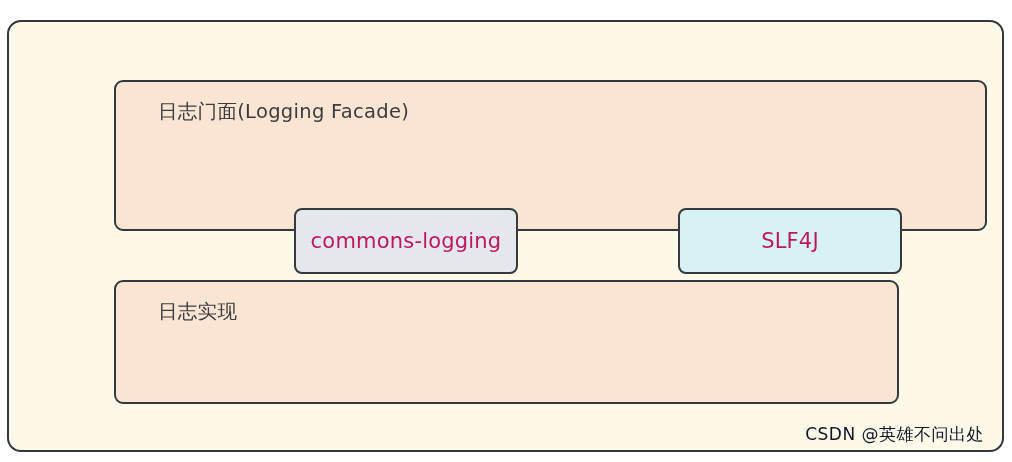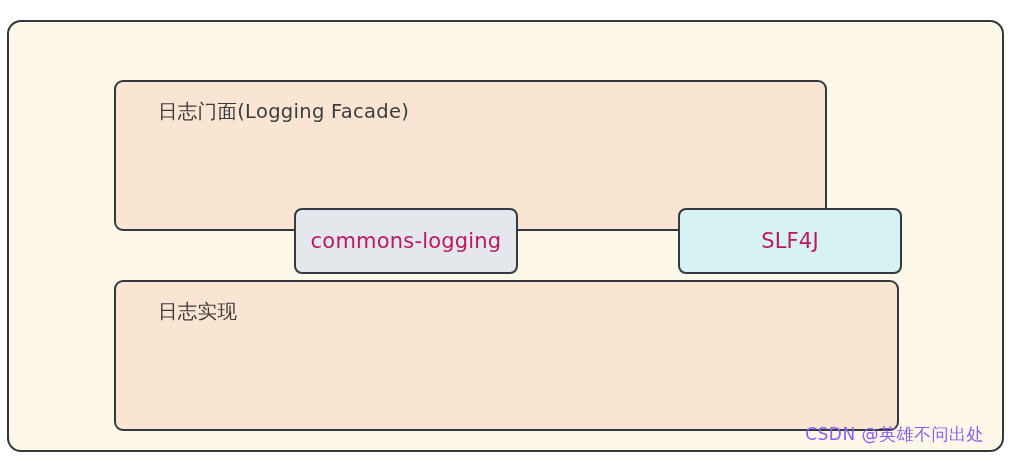--- a/index.html
+++ b/index.html
@@ -38,28 +38,28 @@
   .panel {
     position: absolute;
     box-sizing: border-box;
     background: #fae5d3;
     border: 2.2px solid #32383f;
     border-radius: 9px;
   }
   .panel-facade {
     left: 105px;
     top: 58px;
-    width: 713px;
+    width: 873px;
     height: 151px;
   }
   .panel-impl {
     left: 105px;
     top: 258px;
     width: 785px;
-    height: 151px;
+    height: 124px;
   }
 
   .panel-label {
     position: absolute;
     left: 42px;
     top: 16px;
     font-size: 19.5px;
     color: #3b3b40;
     letter-spacing: 0.3px;
     white-space: nowrap;
@@ -98,21 +98,21 @@
     width: 224px;
     height: 66px;
   }
 
   
   .watermark {
     position: absolute;
     right: 18px;
     bottom: 4px;
     font-size: 17px;
-    color: #8b5cf6;
+    color: #0f172a;
     letter-spacing: 0.5px;
     white-space: nowrap;
     font-family: "DejaVu Sans", "Liberation Sans", sans-serif;
     pointer-events: none;
   }
 </style>
 </head>
 <body>
 
 <div id="canvas">

